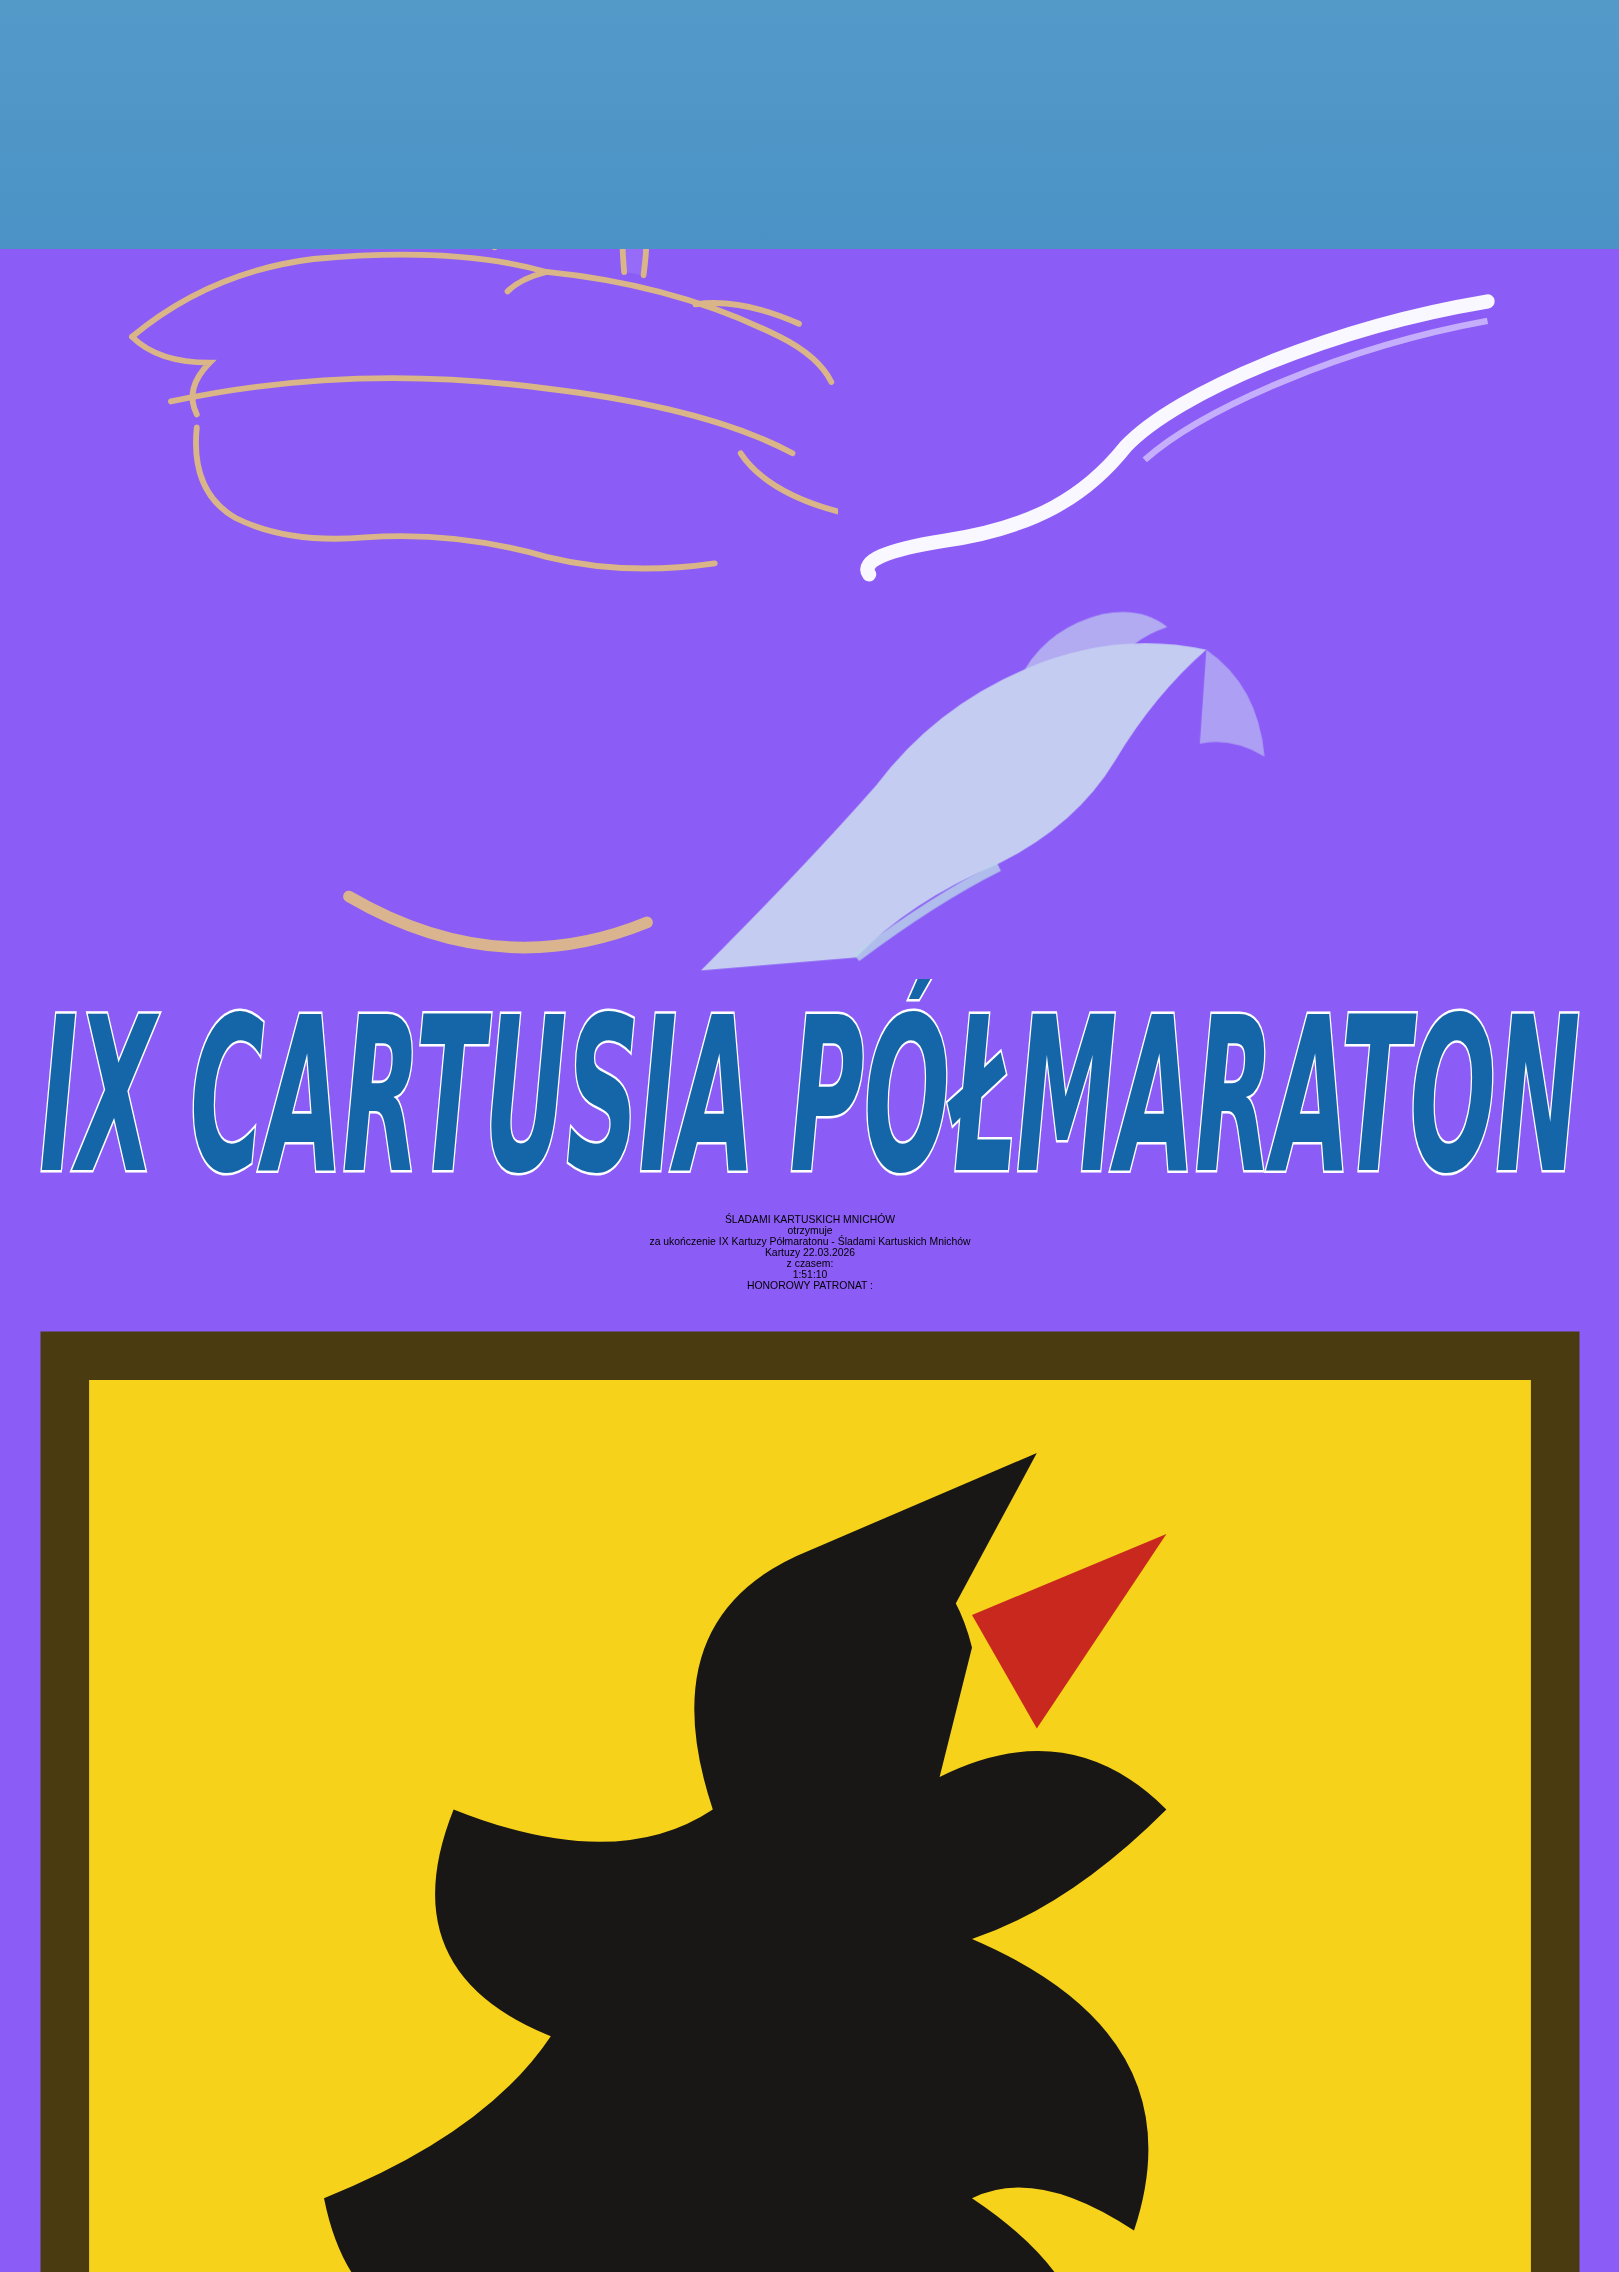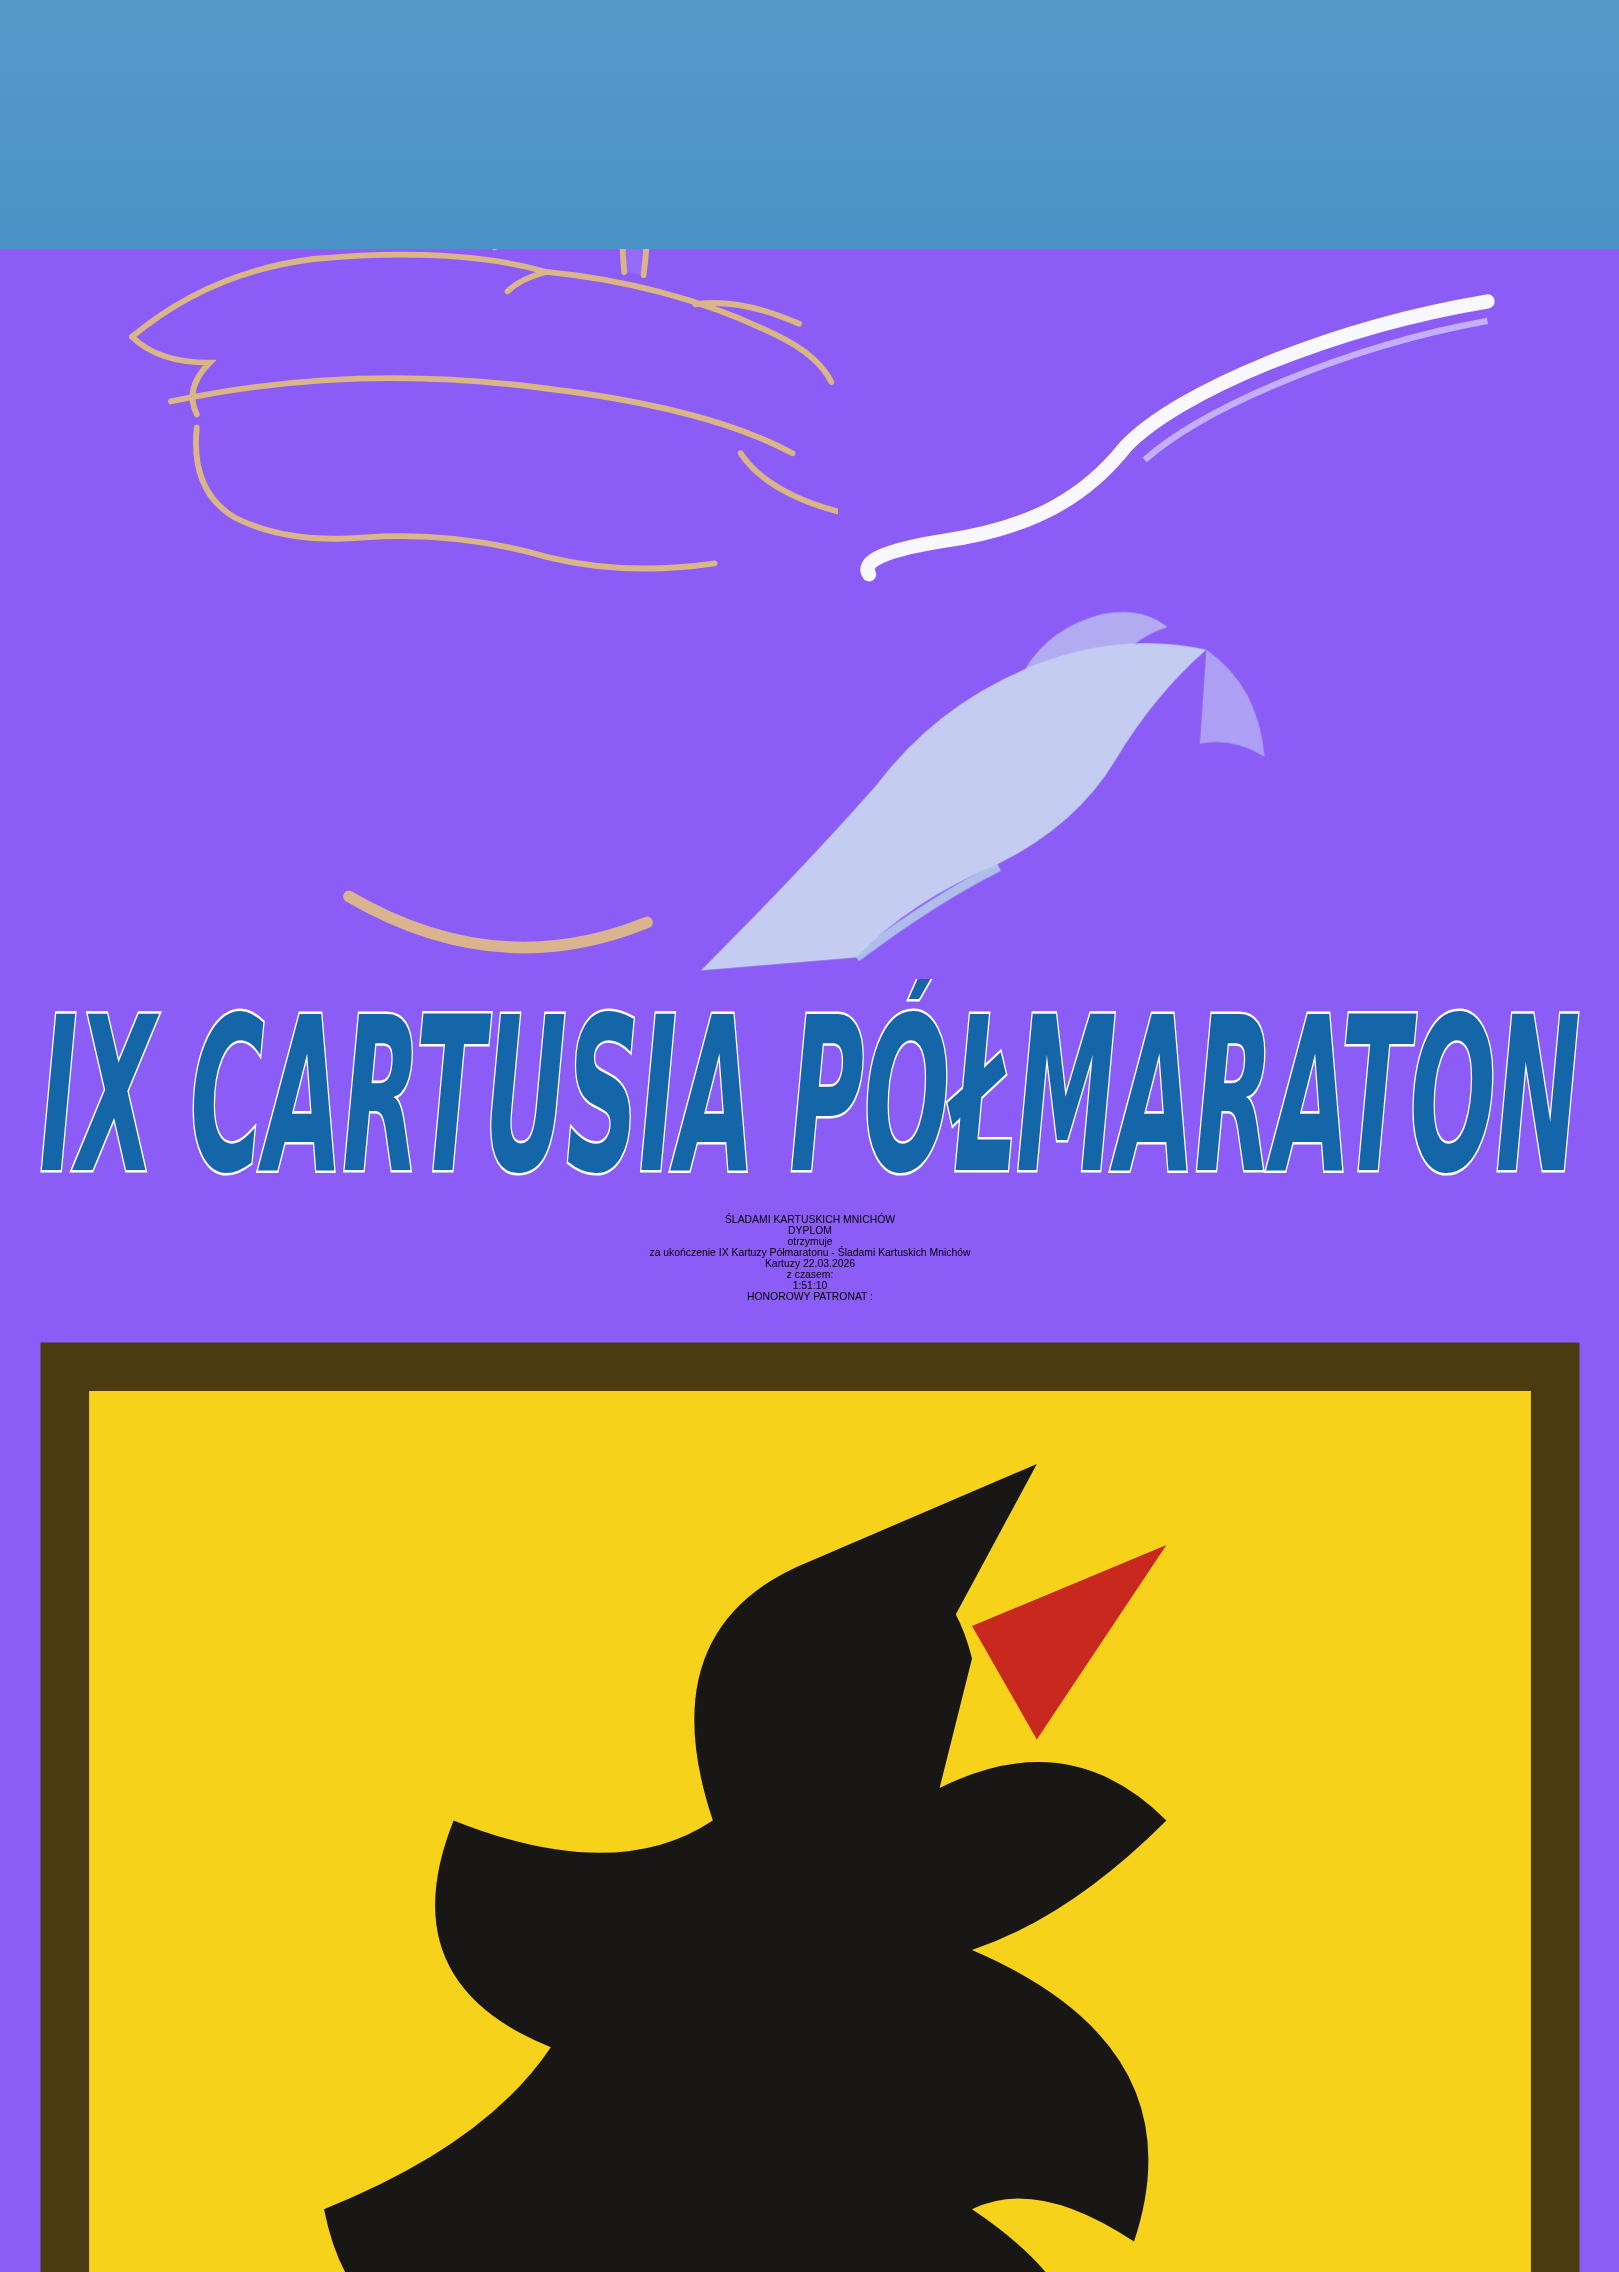--- a/index.html
+++ b/index.html
@@ -269,21 +269,20 @@
 
   
   <div class="title-wrap">
     <svg width="1620" height="233" viewBox="0 0 2500 360">
       <text x="1250" y="295" text-anchor="middle" font-family="DejaVu Sans, sans-serif" font-weight="bold" font-style="italic" font-size="330" fill="#1565a9" stroke="#ffffff" stroke-width="8" paint-order="stroke" textLength="2380" lengthAdjust="spacingAndGlyphs">IX CARTUSIA PÓŁMARATON</text>
     </svg>
   </div>
   <div id="subtitle">ŚLADAMI KARTUSKICH MNICHÓW</div>
 
   
-  <div id="dyplom" class="gtx gbig" data-text="DYPLOM">DYPLOM</div>
   <div id="otrzymuje" class="gtx" data-text="otrzymuje">otrzymuje</div>
 
   
 
   
   <div class="lower-bg"></div>
   <div id="completion" class="gtx" data-text="za ukończenie IX Cartusia Półmaratonu - Śladami Kartuskich Mnichów">za ukończenie IX Kartuzy Półmaratonu - Śladami Kartuskich Mnichów</div>
   <div id="placedate" class="gtx" data-text="Kartuzy 29.03.2026">Kartuzy 22.03.2026</div>
   <div id="timelabel" class="gtx" data-text="z czasem:">z czasem:</div>
   <div id="finishtime">1:51:10</div>

